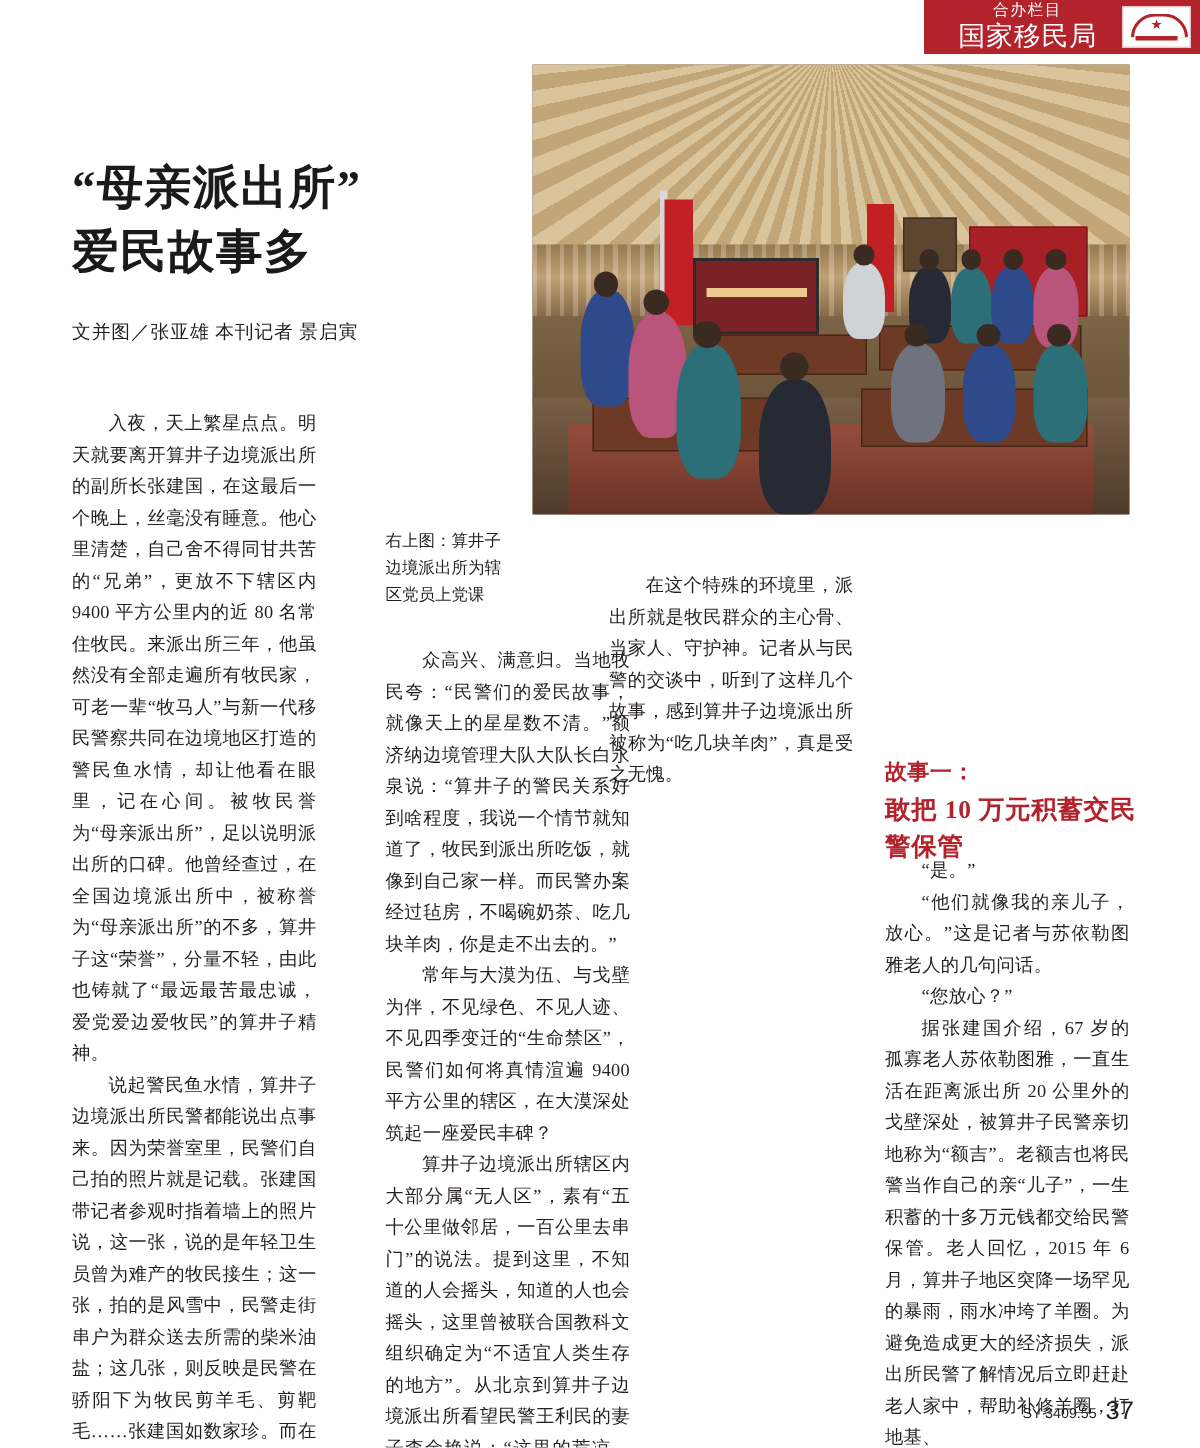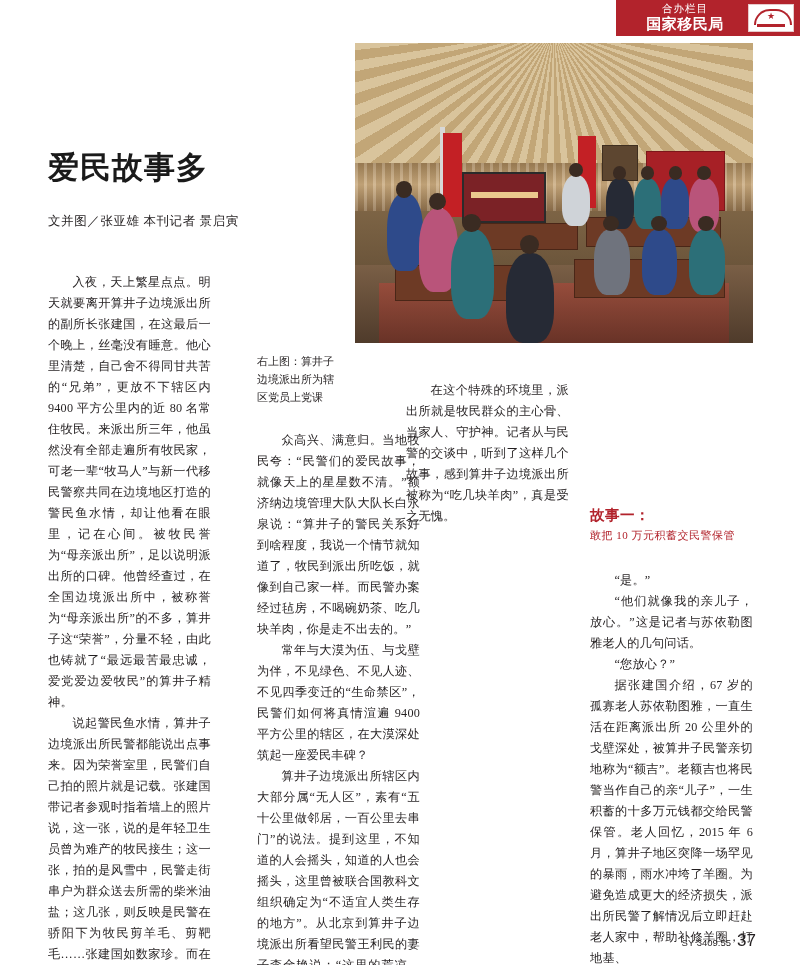--- a/index.html
+++ b/index.html
@@ -38,22 +38,22 @@
     line-height: 1.15;
   }
   .banner-line1 {
     color: #ffffff;
     font-size: 10.5px;
     letter-spacing: 1px;
     font-family: Liberation Serif, serif;
   }
   .banner-line2 {
     color: #ffffff;
-    font-size: 15px;
-    font-weight: bold;
+    font-size: 18px;
+    font-weight: normal;
     letter-spacing: 0.5px;
     font-family: "Liberation Sans", sans-serif;
   }
   .banner-emblem {
     width: 46px;
     height: 28px;
     background: #ffffff;
     border: 1px solid #e7c9cb;
     position: relative;
     display: flex;
@@ -287,22 +287,22 @@
     width: 168px;
   }
   .story-head .label {
     font-size: 14.5px;
     font-weight: bold;
     color: #b2232c;
     letter-spacing: 0.5px;
     line-height: 1.5;
   }
   .story-head .title {
-    font-size: 11px;
-    font-weight: normal;
+    font-size: 17px;
+    font-weight: bold;
     color: #b2232c;
     line-height: 1.5;
     letter-spacing: 0.5px;
   }
 
   
   .footer {
     position: absolute;
     right: 44px;
     bottom: 14px;
@@ -334,21 +334,21 @@
     <div class="emblem-shape">
       <div class="arc"></div>
       <div class="star">★</div>
       <div class="bar"></div>
     </div>
   </div>
 </div>
 
 <div class="headline">
   <h1>
-    <br>
+    <span>“母亲派出所”</span><br>
     <span>爱民故事多</span>
   </h1>
 </div>
 <div class="byline">文并图／张亚雄 本刊记者 景启寅</div>
 
 <div class="photo">
   <div class="ceiling"></div>
   <div class="ceil-ring"></div>
   <div class="wallband"></div>
   <div class="wallpat"></div>

